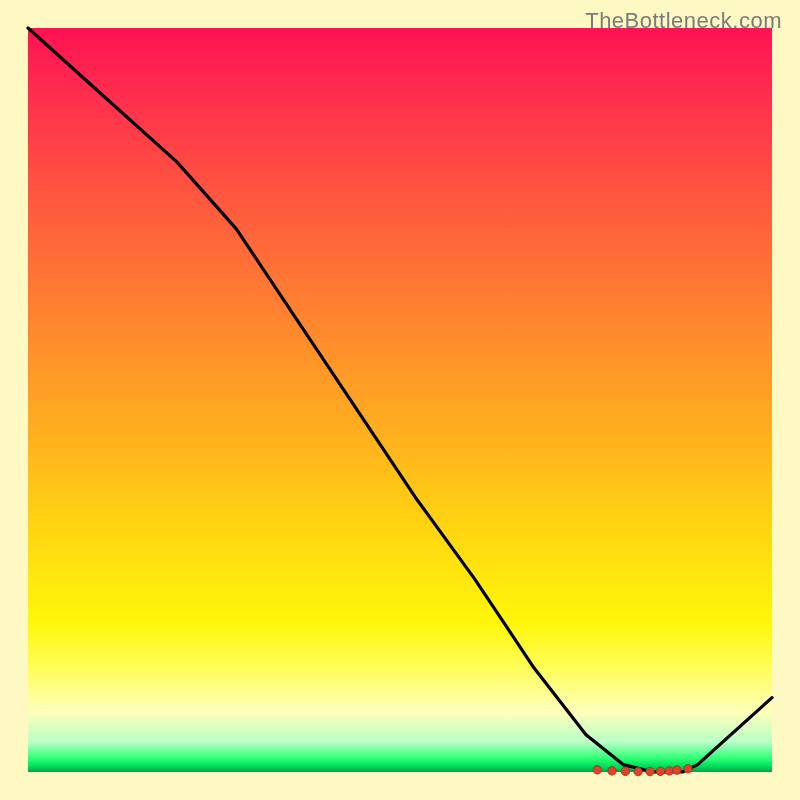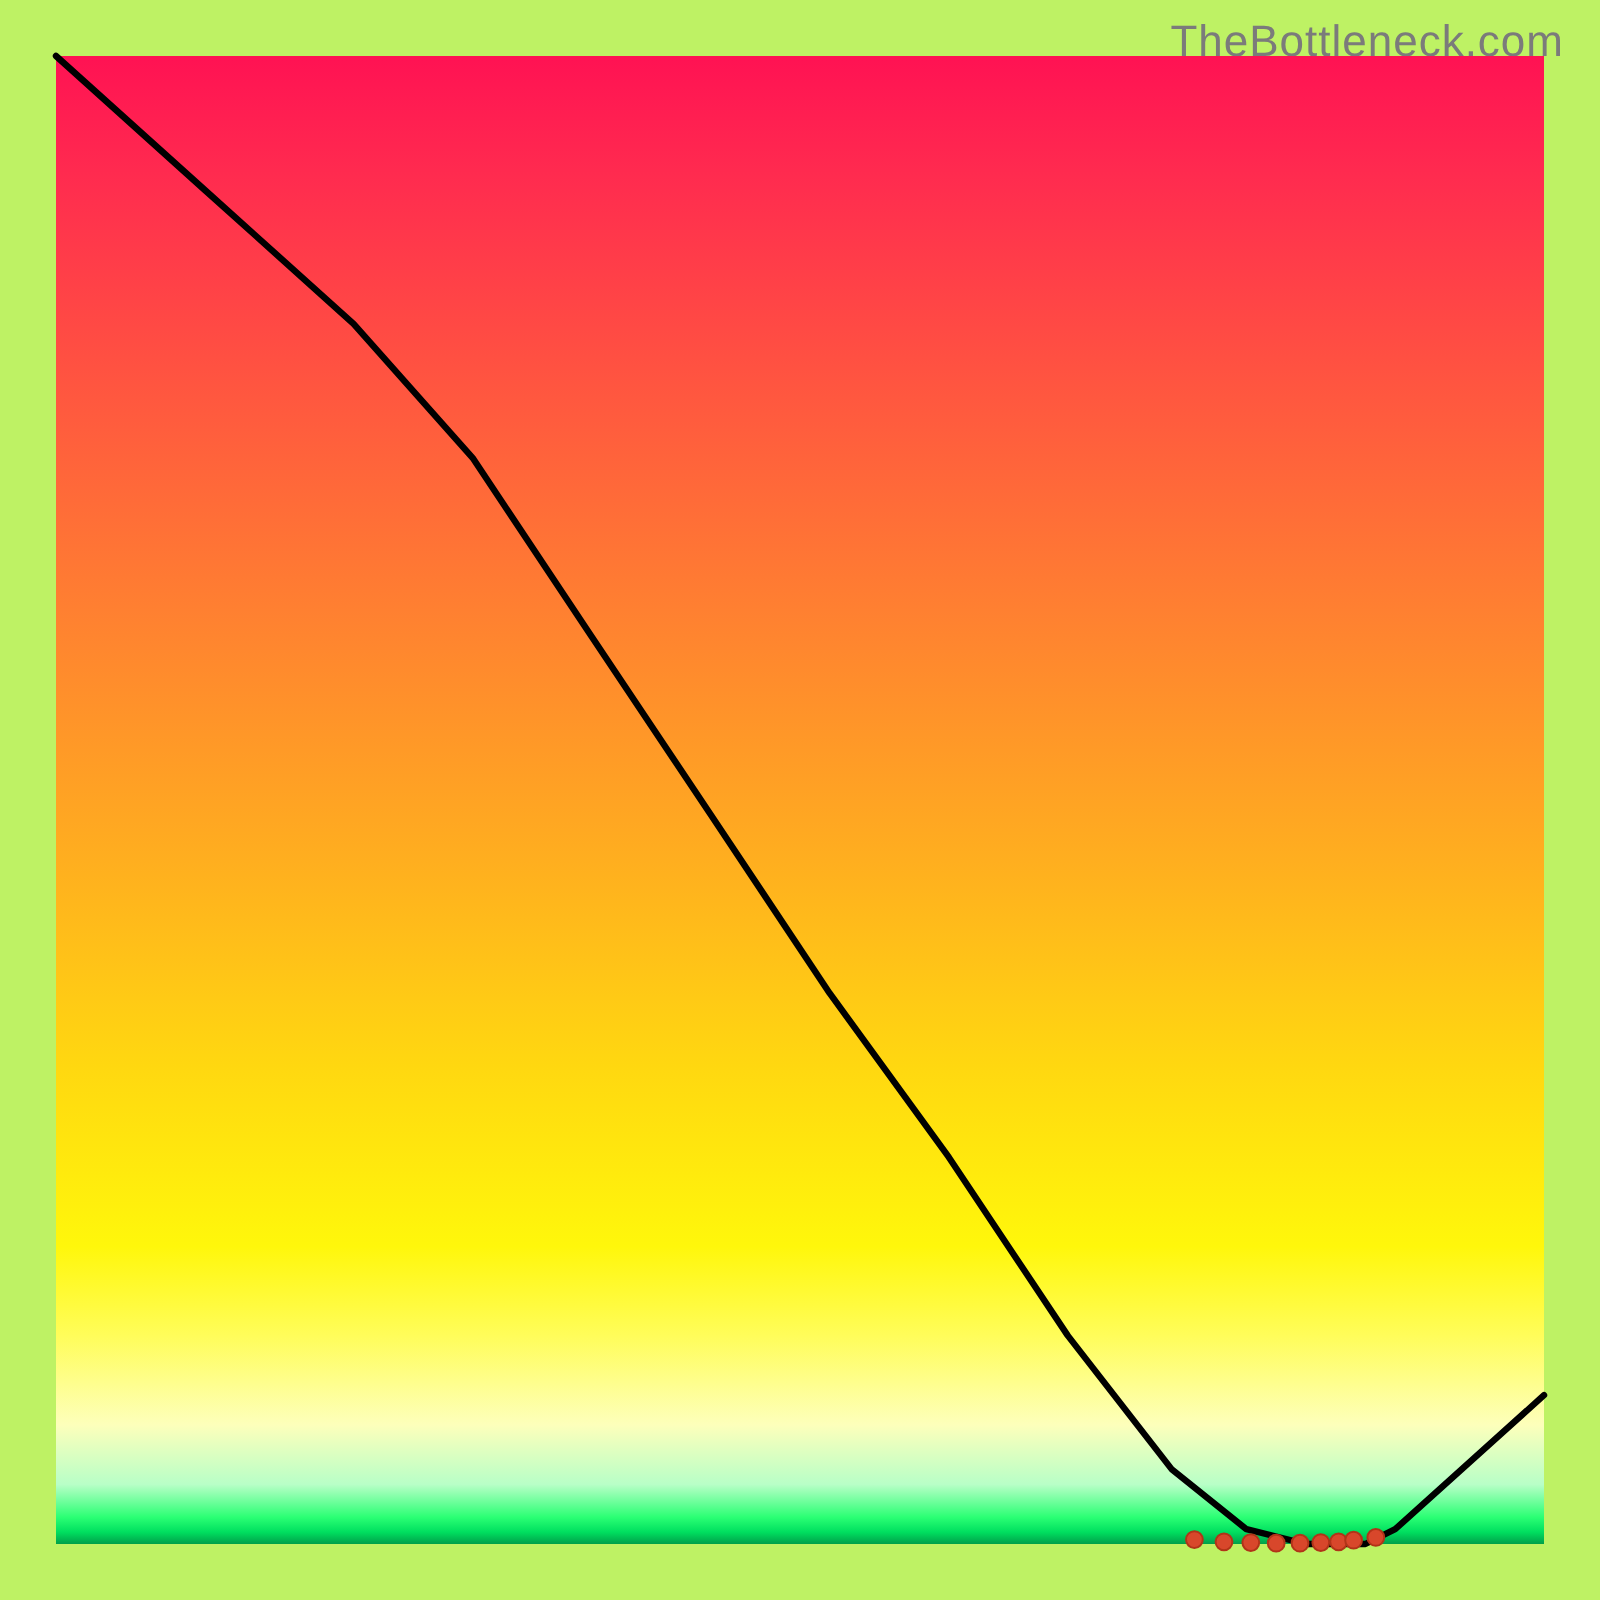--- a/index.html
+++ b/index.html
@@ -1,21 +1,21 @@
 <!DOCTYPE html>
 <html><head>
 <meta charset="utf-8">
 <style>
   * { margin: 0; padding: 0; box-sizing: border-box; }
   html, body { width: 800px; height: 800px; background: #000; overflow: hidden; }
   .stage {
     position: relative;
     width: 800px;
     height: 800px;
-    background: #bef264;
+    background: #fef9c3;
   }
   .watermark {
     position: absolute;
     top: 8px;
     right: 18px;
     font-family: Arial, sans-serif;
     font-size: 22px;
     color: #7b7b7b;
     letter-spacing: 0.5px;
   }

